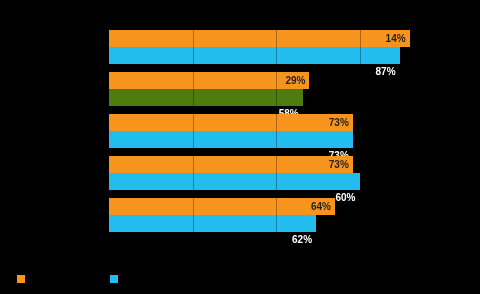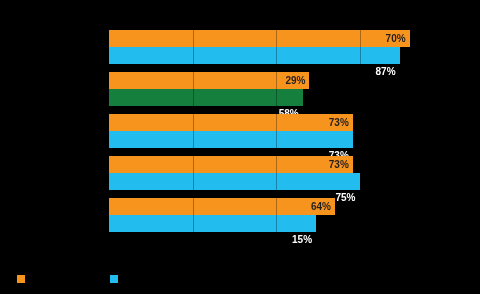--- a/index.html
+++ b/index.html
@@ -144,38 +144,38 @@
     <div class="cat-label"></div>
     <div class="cat-label"></div>
     <div class="cat-label"></div>
   </div>
 
   <div id="plot-area">
 
     <div class="group">
       <div class="bar-row">
         <div class="bar series-a" style="width: 300.6px; background: rgb(247, 148, 30);">
-          <span class="bar-label" style="color: rgb(35, 31, 32);">70%</span>
+          <span class="bar-label" style="color: rgb(35, 31, 32);">14%</span>
         </div>
       </div>
       <div class="bar-row">
         <div class="bar series-b" style="width: 290.58px; background: rgb(34, 188, 239);">
           <span class="bar-label" style="color: rgb(255, 255, 255);">87%</span>
         </div>
       </div>
     </div>
 
     <div class="group">
       <div class="bar-row">
         <div class="bar series-a" style="width: 200.4px; background: rgb(247, 148, 30);">
           <span class="bar-label" style="color: rgb(35, 31, 32);">29%</span>
         </div>
       </div>
       <div class="bar-row">
-        <div class="bar series-b" style="width: 193.72px; background: #15803d;">
+        <div class="bar series-b" style="width: 193.72px; background: #4d7c0f;">
           <span class="bar-label" style="color: rgb(255, 255, 255);">58%</span>
         </div>
       </div>
     </div>
 
     <div class="group">
       <div class="bar-row">
         <div class="bar series-a" style="width: 243.82px; background: rgb(247, 148, 30);">
           <span class="bar-label" style="color: rgb(35, 31, 32);">73%</span>
         </div>
@@ -188,34 +188,34 @@
     </div>
 
     <div class="group">
       <div class="bar-row">
         <div class="bar series-a" style="width: 243.82px; background: rgb(247, 148, 30);">
           <span class="bar-label" style="color: rgb(35, 31, 32);">73%</span>
         </div>
       </div>
       <div class="bar-row">
         <div class="bar series-b" style="width: 250.5px; background: rgb(34, 188, 239);">
-          <span class="bar-label" style="color: rgb(255, 255, 255);">75%</span>
+          <span class="bar-label" style="color: rgb(255, 255, 255);">60%</span>
         </div>
       </div>
     </div>
 
     <div class="group">
       <div class="bar-row">
         <div class="bar series-a" style="width: 226px; background: rgb(247, 148, 30);">
           <span class="bar-label" style="color: rgb(35, 31, 32);">64%</span>
         </div>
       </div>
       <div class="bar-row">
         <div class="bar series-b" style="width: 207.08px; background: rgb(34, 188, 239);">
-          <span class="bar-label" style="color: rgb(255, 255, 255);">15%</span>
+          <span class="bar-label" style="color: rgb(255, 255, 255);">62%</span>
         </div>
       </div>
     </div>
 
     <div id="tick-layer">
         <div class="tick" style="left: 83.5px;"></div>
         <div class="tick" style="left: 167px;"></div>
         <div class="tick" style="left: 250.5px;"></div>
         <div class="tick" style="left: 334px;"></div>
       </div>

